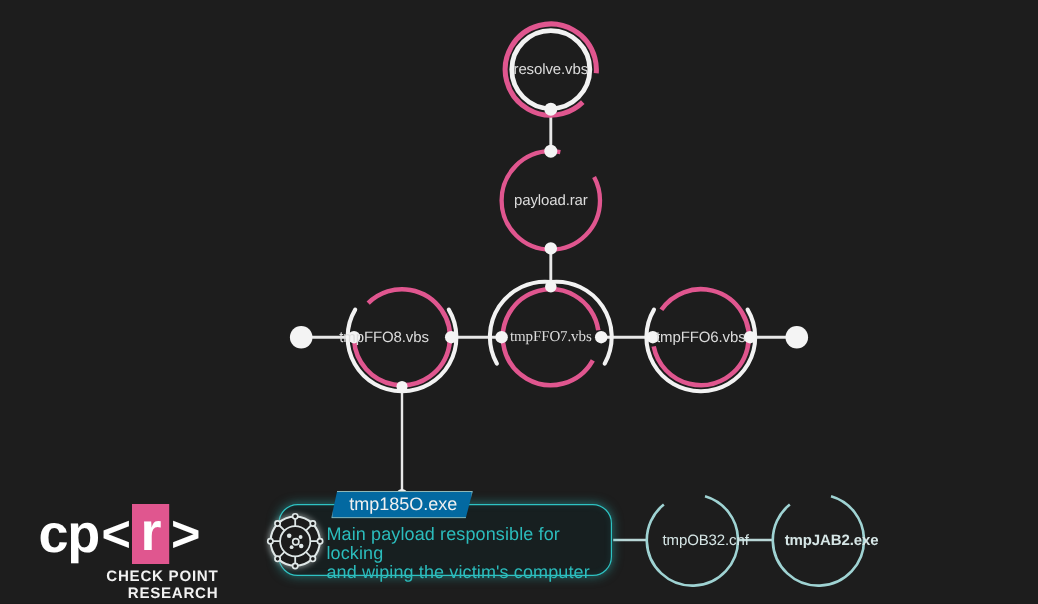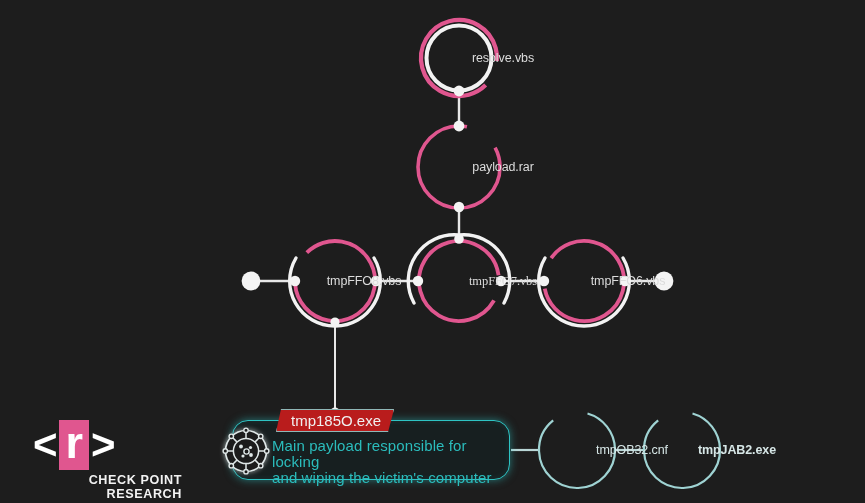--- a/index.html
+++ b/index.html
@@ -14,21 +14,20 @@
 
   
   .node-label{
     position:absolute;
     transform:translate(-50%,-50%);
     color:#dcdcdc;
     font-size:12.5px;
     letter-spacing:-0.1px;
     white-space:nowrap;
     pointer-events:none;
-    margin-left:44px;
   }
   .node-label.teal{color:#d6e6e6;padding-left:22px;}
 
   
   #callout{
     position:absolute;
     left:232px;top:420px;
     width:278px;height:60px;
     border:1.6px solid #2ec3c3;
     border-radius:16px;
@@ -43,21 +42,21 @@
     color:#2bbcbc;
     font-size:15px;
     line-height:16px;
     white-space:pre-line;
     letter-spacing:.1px;
   }
   #callout-banner{
     position:absolute;
     left:276px;top:409px;
     height:23px;
-    background:#b91c1c;
+    background:#0369a1;
     border:1.5px solid #8fb7b7;
     color:#f0f0f0;
     font-size:15px;
     line-height:21px;
     padding:0 12px 0 14px;
     box-sizing:border-box;
     -webkit-clip-path:polygon(5px 0,100% 0,calc(100% - 6px) 100%,0 100%);
     clip-path:polygon(5px 0,100% 0,calc(100% - 6px) 100%,0 100%);
     white-space:nowrap;
   }
@@ -216,20 +215,21 @@
   <div class="node-label" style="left:459px;top:58px;">resolve.vbs</div>
   <div class="node-label" style="left:459px;top:167px;">payload.rar</div>
   <div class="node-label" style="left:320px;top:281px;">tmpFFO8.vbs</div>
   <div class="node-label" style="left:459px;top:281px;font-family:Liberation Serif, serif;">tmpFFO7.vbs</div>
   <div class="node-label" style="left:584px;top:281px;">tmpFFO6.vbs</div>
   <div class="node-label teal" style="left:577px;top:450px;">tmpOB32.cnf</div>
   <div class="node-label teal" style="left:682px;top:450px;font-weight:bold;">tmpJAB2.exe</div>
 
   <div id="logo">
     <div id="logo-mark">
+      <span id="logo-cp">cp</span>
         <span id="logo-lt">&lt;</span>
         <span id="logo-r">r</span>
         <span id="logo-gt">&gt;</span>
     </div>
     <div id="logo-sub">CHECK POINT RESEARCH</div>
   </div>
 
 </div>
 
 </body></html>

